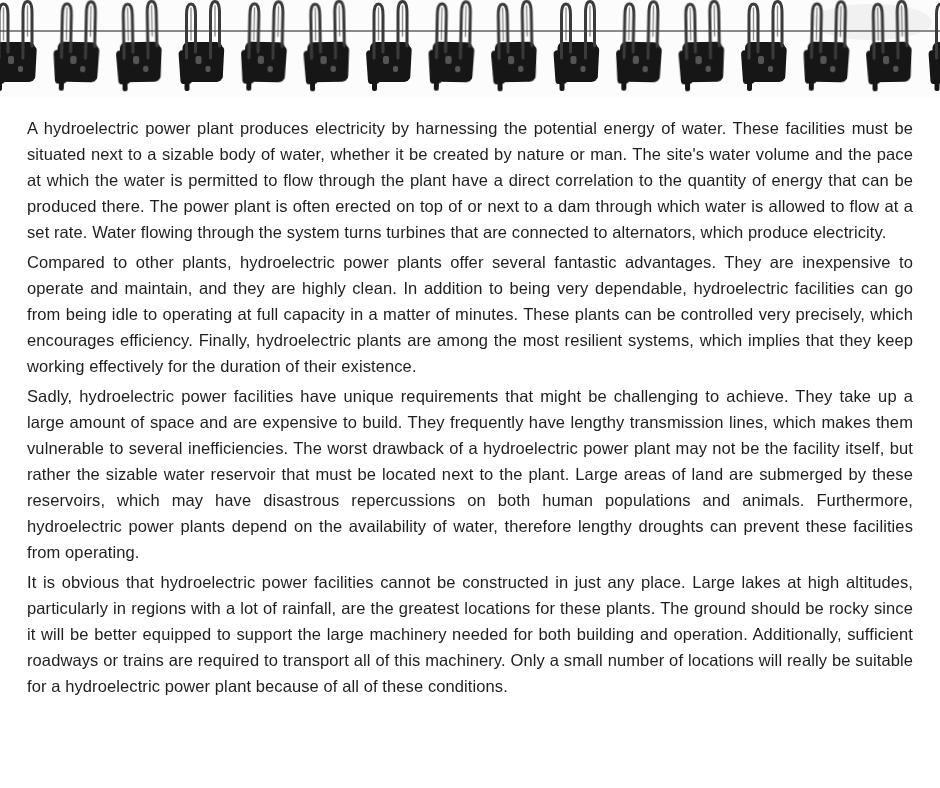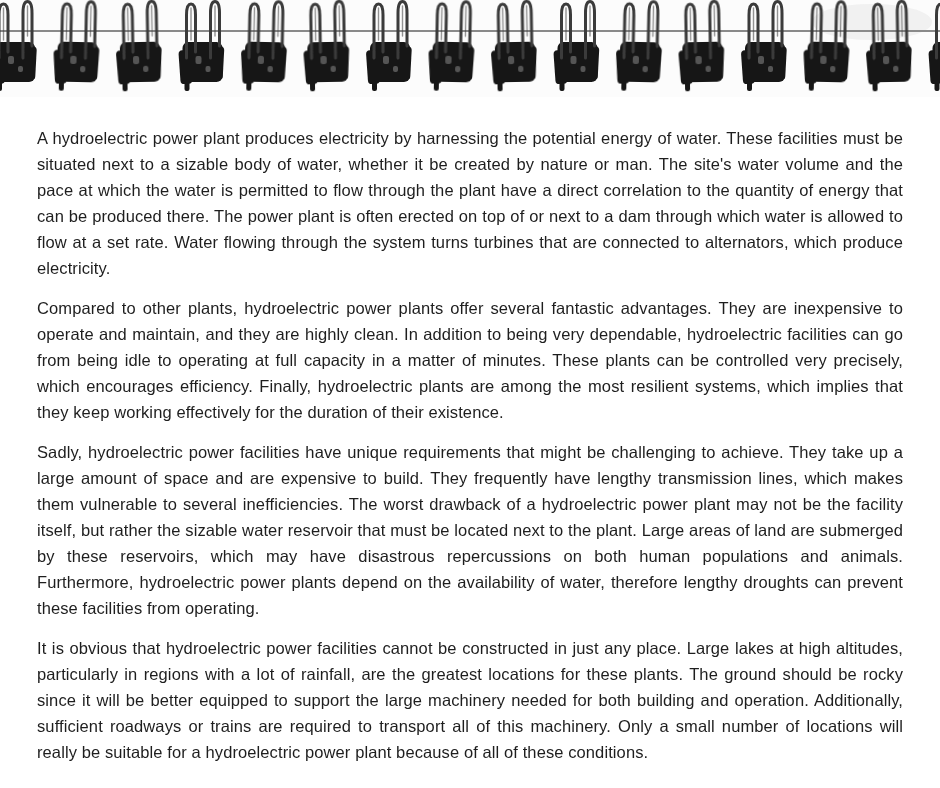--- a/index.html
+++ b/index.html
@@ -19,21 +19,21 @@
   .binding-strip svg{display:block;}
   .wire{stroke:var(--wire-color,#3a3a3a);fill:none;stroke-linecap:round;}
   .rail{stroke:var(--rail-color,#8a8a8a);}
   .hole{fill:var(--hole-color,#181818);}
   .hole-spec{fill:#555555;}
   .content{
     padding:14px 23px 0 23px;
     color:var(--text-color,#1e1e1e);
   }
   .content p{
-    margin:14px;
+    margin:4px;
     font-size:16.5px;
     line-height:26px;
     text-align:justify;
     letter-spacing:0.1px;
   }
 </style>
 </head>
 <body style="background: rgb(255, 255, 255);">
 
 <div class="page">

